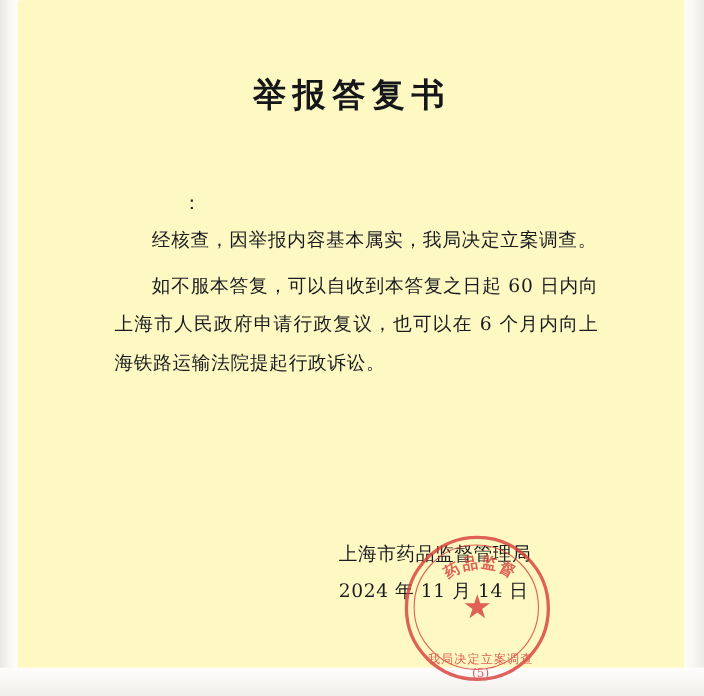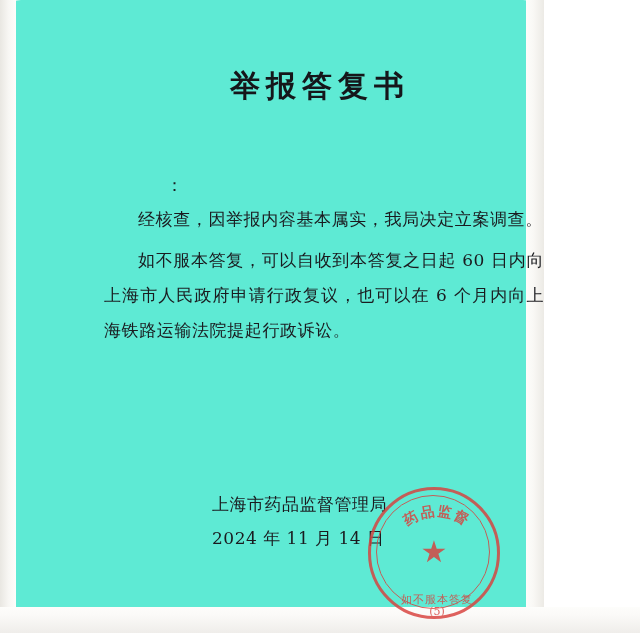--- a/index.html
+++ b/index.html
@@ -9,23 +9,23 @@
   }
   body {
     width: 640px;
     height: 633px;
     overflow: hidden;
     font-family: "DejaVu Sans", "Liberation Sans", sans-serif;
   }
 
   .page {
     position: relative;
-    width: 544px;
+    width: 640px;
     height: 633px;
-    background: #5eead4;
+    background: #fef9c3;
     box-sizing: border-box;
     border-radius: 21px;
   }
 
   
   .paper-edge-left {
     position: absolute;
     left: 0; top: 0;
     width: 16px; height: 633px;
     background: linear-gradient(to right, #e9e7e2 0%, #f8f7f4 55%, #fdfdfb 100%);
@@ -188,17 +188,17 @@
     <div class="seal-inner-ring"></div>
     <svg class="seal-arc-text" viewBox="0 0 132 132">
       <defs>
         <path id="arcpath" d="M 20,72 A 46,46 0 0 1 112,72" fill="none"></path>
       </defs>
       <text text-anchor="middle">
         <textPath href="#arcpath" startOffset="50%">药品监督</textPath>
       </text>
     </svg>
     <div class="seal-star">★</div>
-    <div class="seal-bottom-text">如不服本答复</div>
+    <div class="seal-bottom-text">我局决定立案调查</div>
     <div class="seal-code">(5)</div>
   </div>
 
 </div>
 
 </body></html>

